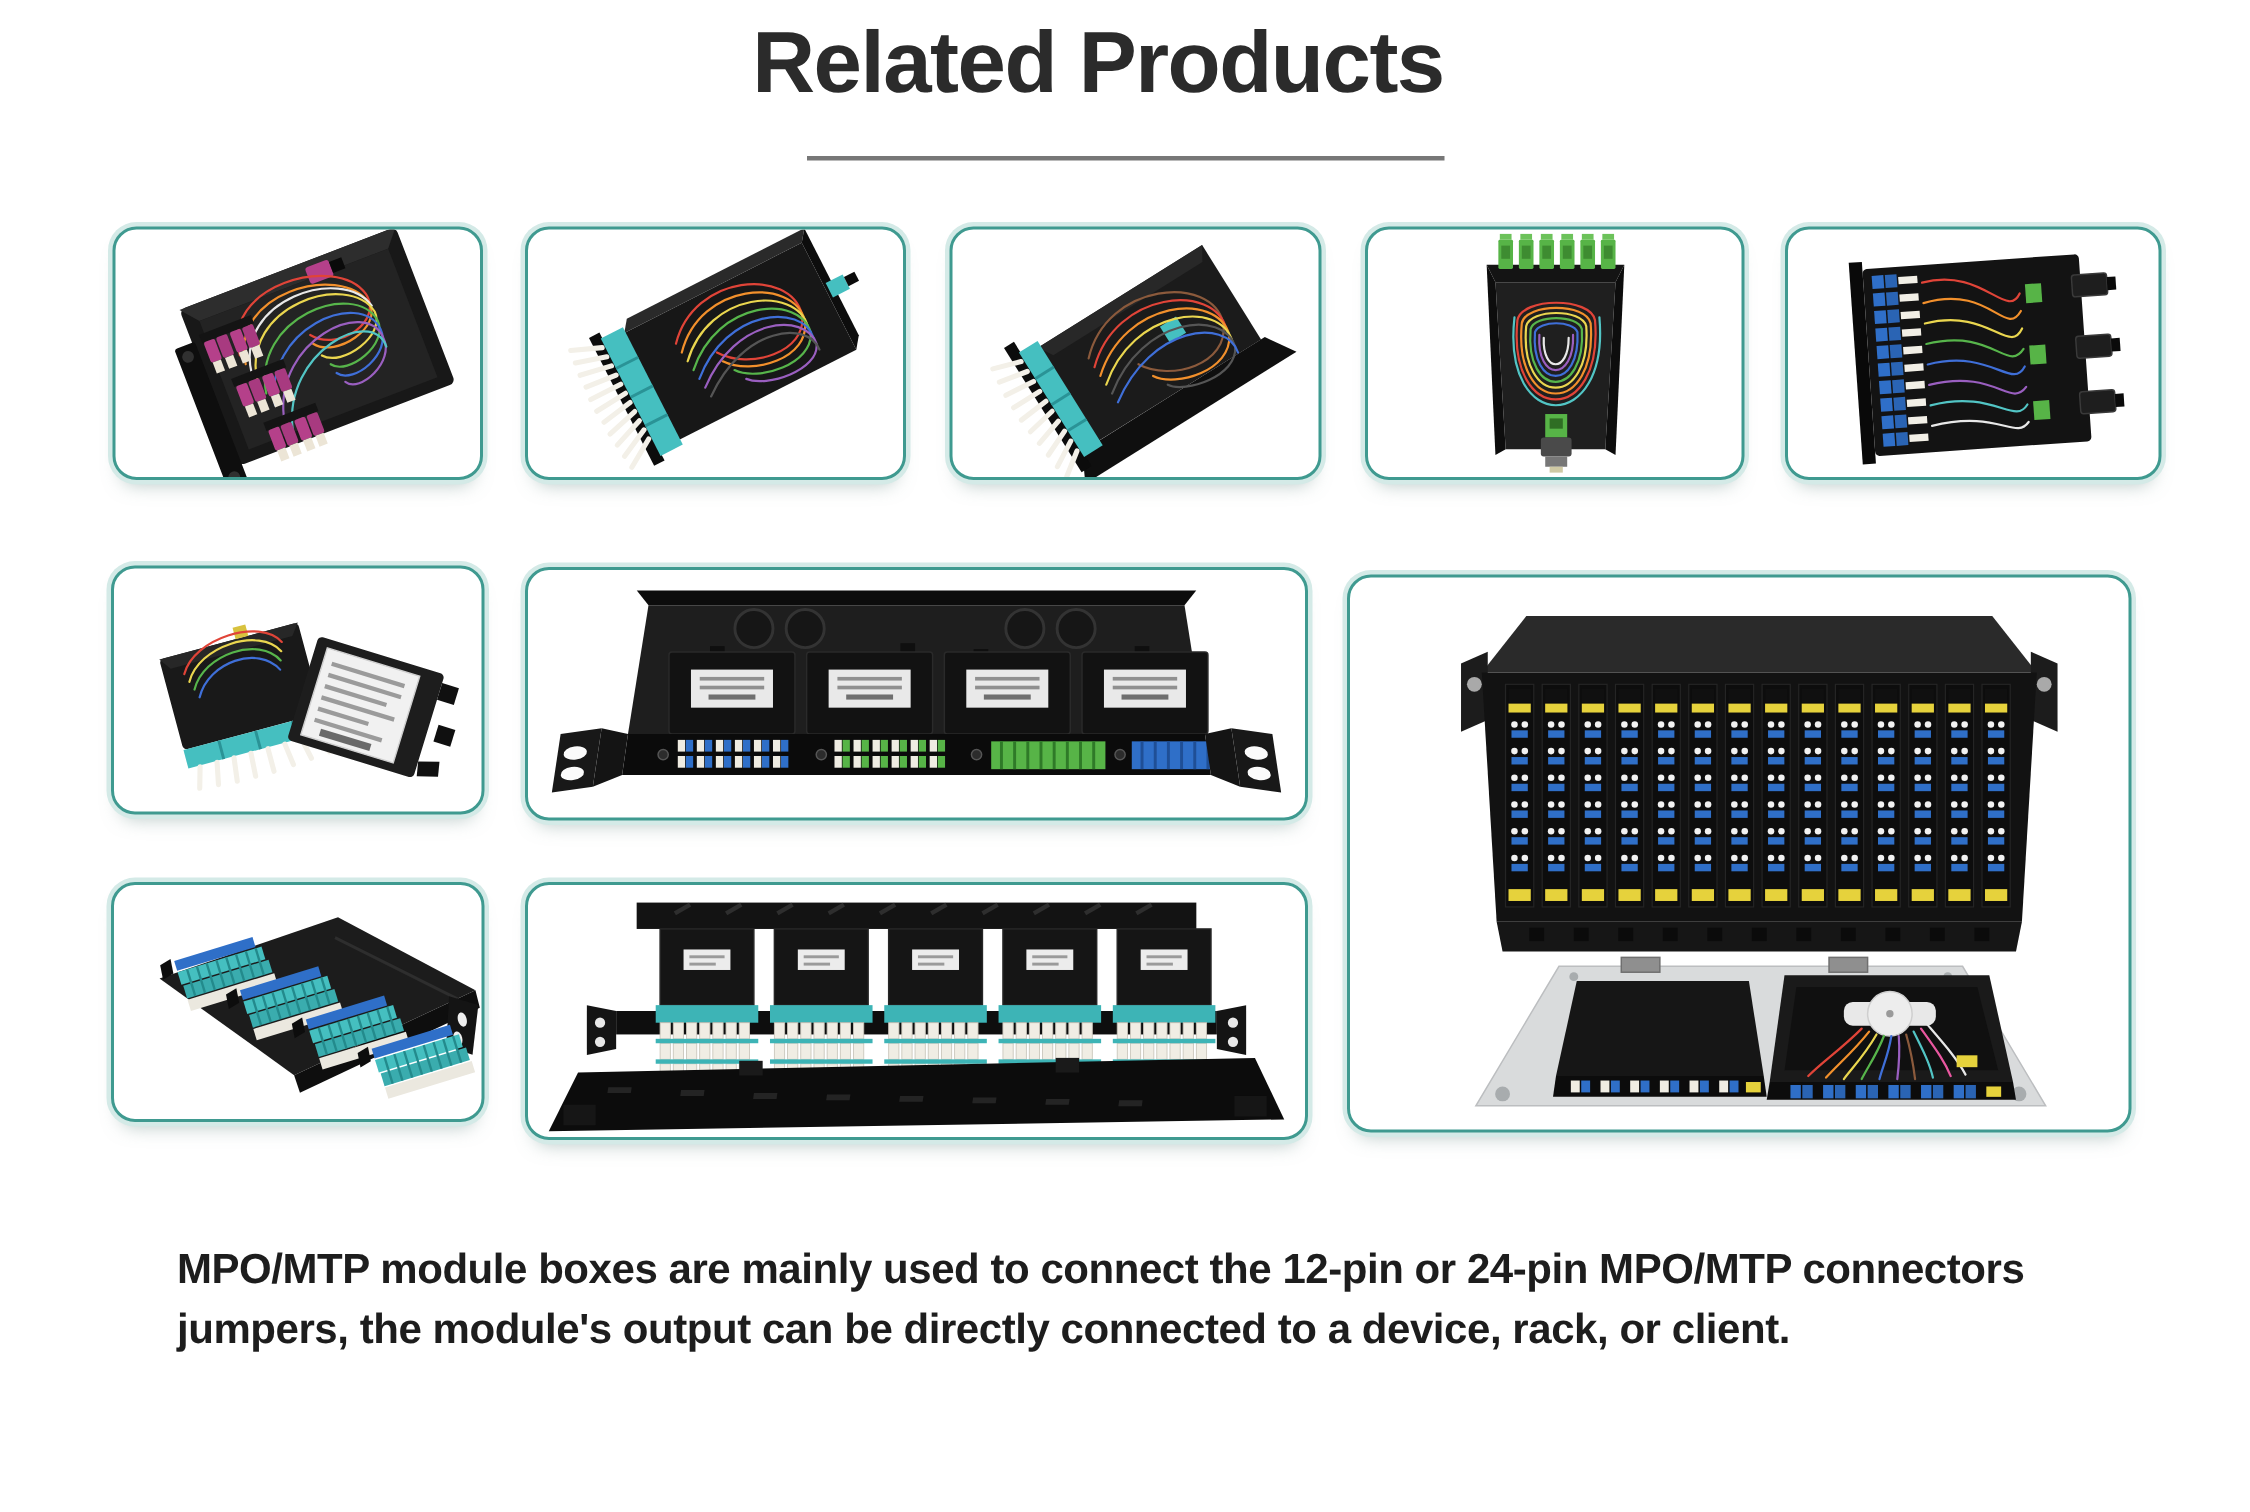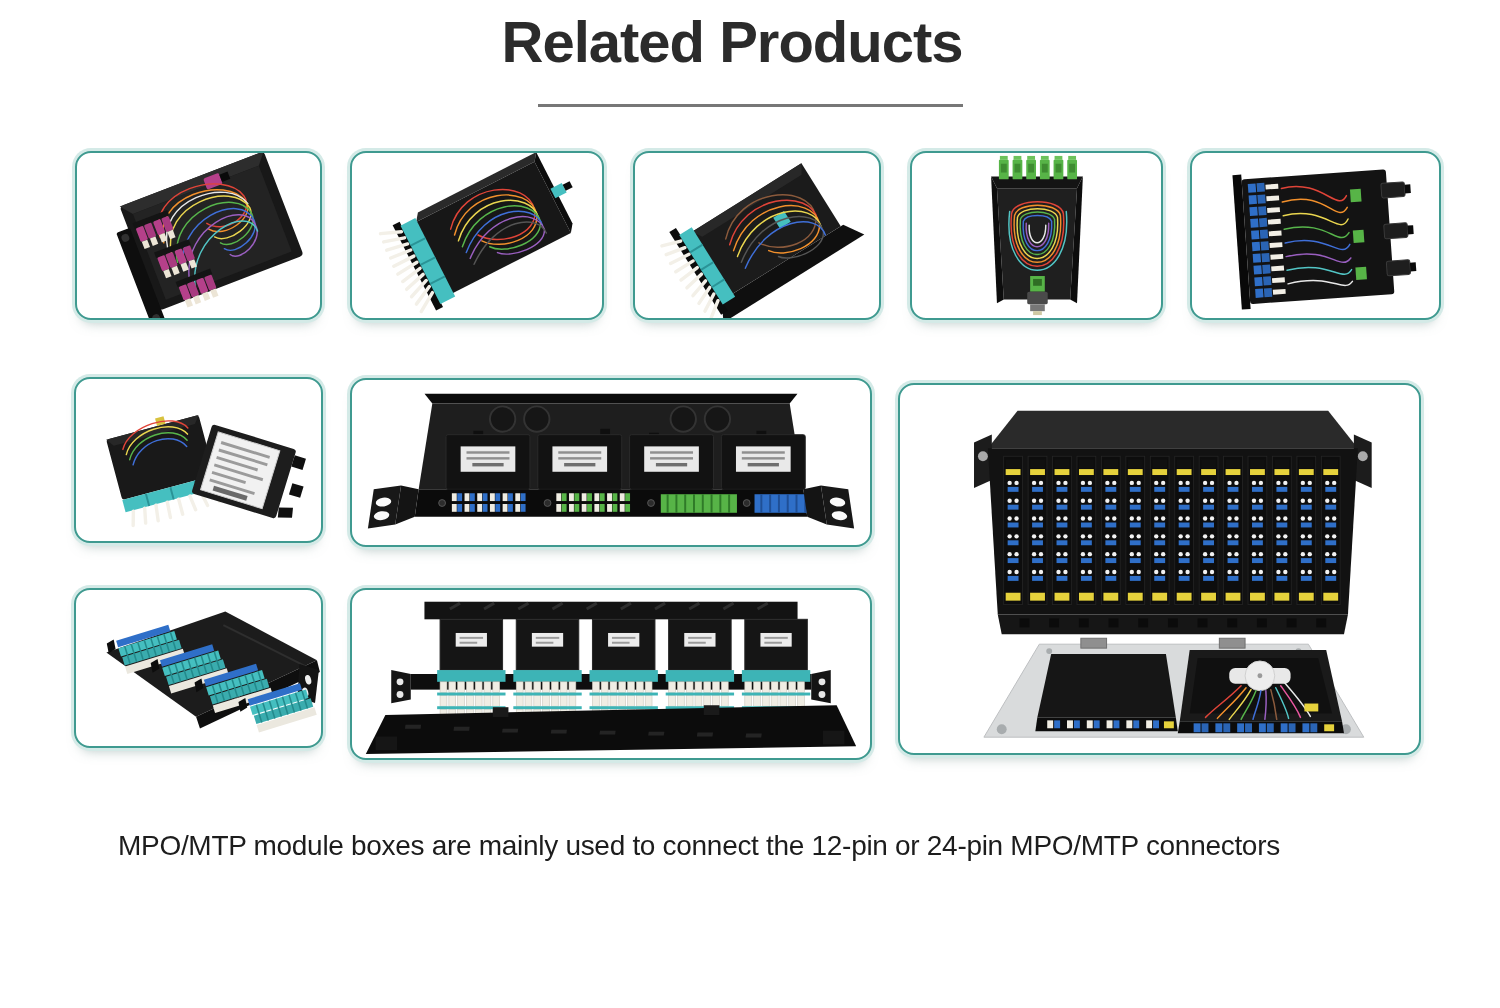--- a/index.html
+++ b/index.html
@@ -5,21 +5,21 @@
   html,body{margin:0;padding:0;background:#ffffff;}
   body{width:1500px;height:1008px;position:relative;font-family:"Liberation Sans",sans-serif;overflow:hidden;}
   .page-title{position:absolute;top:8px;left:0;width:1464px;text-align:center;
     font-size:58px;font-weight:800;letter-spacing:-1px;color:#2b2b2b;margin:0;}
   .title-underline{position:absolute;left:538px;top:104px;width:425px;height:3px;background:#777;}
   .card{position:absolute;background:#ffffff;border:2px solid #3f9a90;border-radius:16px;
     box-shadow:0 0 0 3px #d4eae7, 0 9px 12px -6px rgba(120,150,145,.5);
     box-sizing:border-box;overflow:hidden;display:flex;align-items:center;justify-content:center;cursor:pointer;}
   .card svg{display:block;width:100%;height:100%;}
   .desc{position:absolute;left:118px;top:826px;width:1320px;color:#1d1d1d;
-    font-size:28px;font-weight:normal;line-height:40px;letter-spacing:-0.3px;}
+    font-size:28px;font-weight:bold;line-height:40px;letter-spacing:-0.3px;}
   .desc div{white-space:nowrap;}
   .fib{fill:none;stroke-width:1.5;stroke-linecap:round;}
 </style>
 </head>
 <body>
 
 <h1 class="page-title">Related Products</h1>
 <div class="title-underline"></div>
 
 <figure class="card" style="left:75px;top:151px;width:247px;height:169px;margin:0;" aria-label="open module box with magenta duplex connectors and fiber loops">
@@ -890,13 +890,14 @@
           <rect x="414" y="342" width="7" height="9" fill="#2a64b4"></rect>
         </g>
       <rect x="428" y="343" width="10" height="7" fill="#e6d23c"></rect>
       <rect x="408" y="322" width="14" height="8" fill="#e6d23c"></rect>
     </g>
   </svg>
 </figure>
 
 <div class="desc">
   <div>MPO/MTP module boxes are mainly used to connect the 12-pin or 24-pin MPO/MTP connectors</div>
+  <div>jumpers, the module's output can be directly connected to a device, rack, or client.</div>
 </div>
 
 </body></html>

